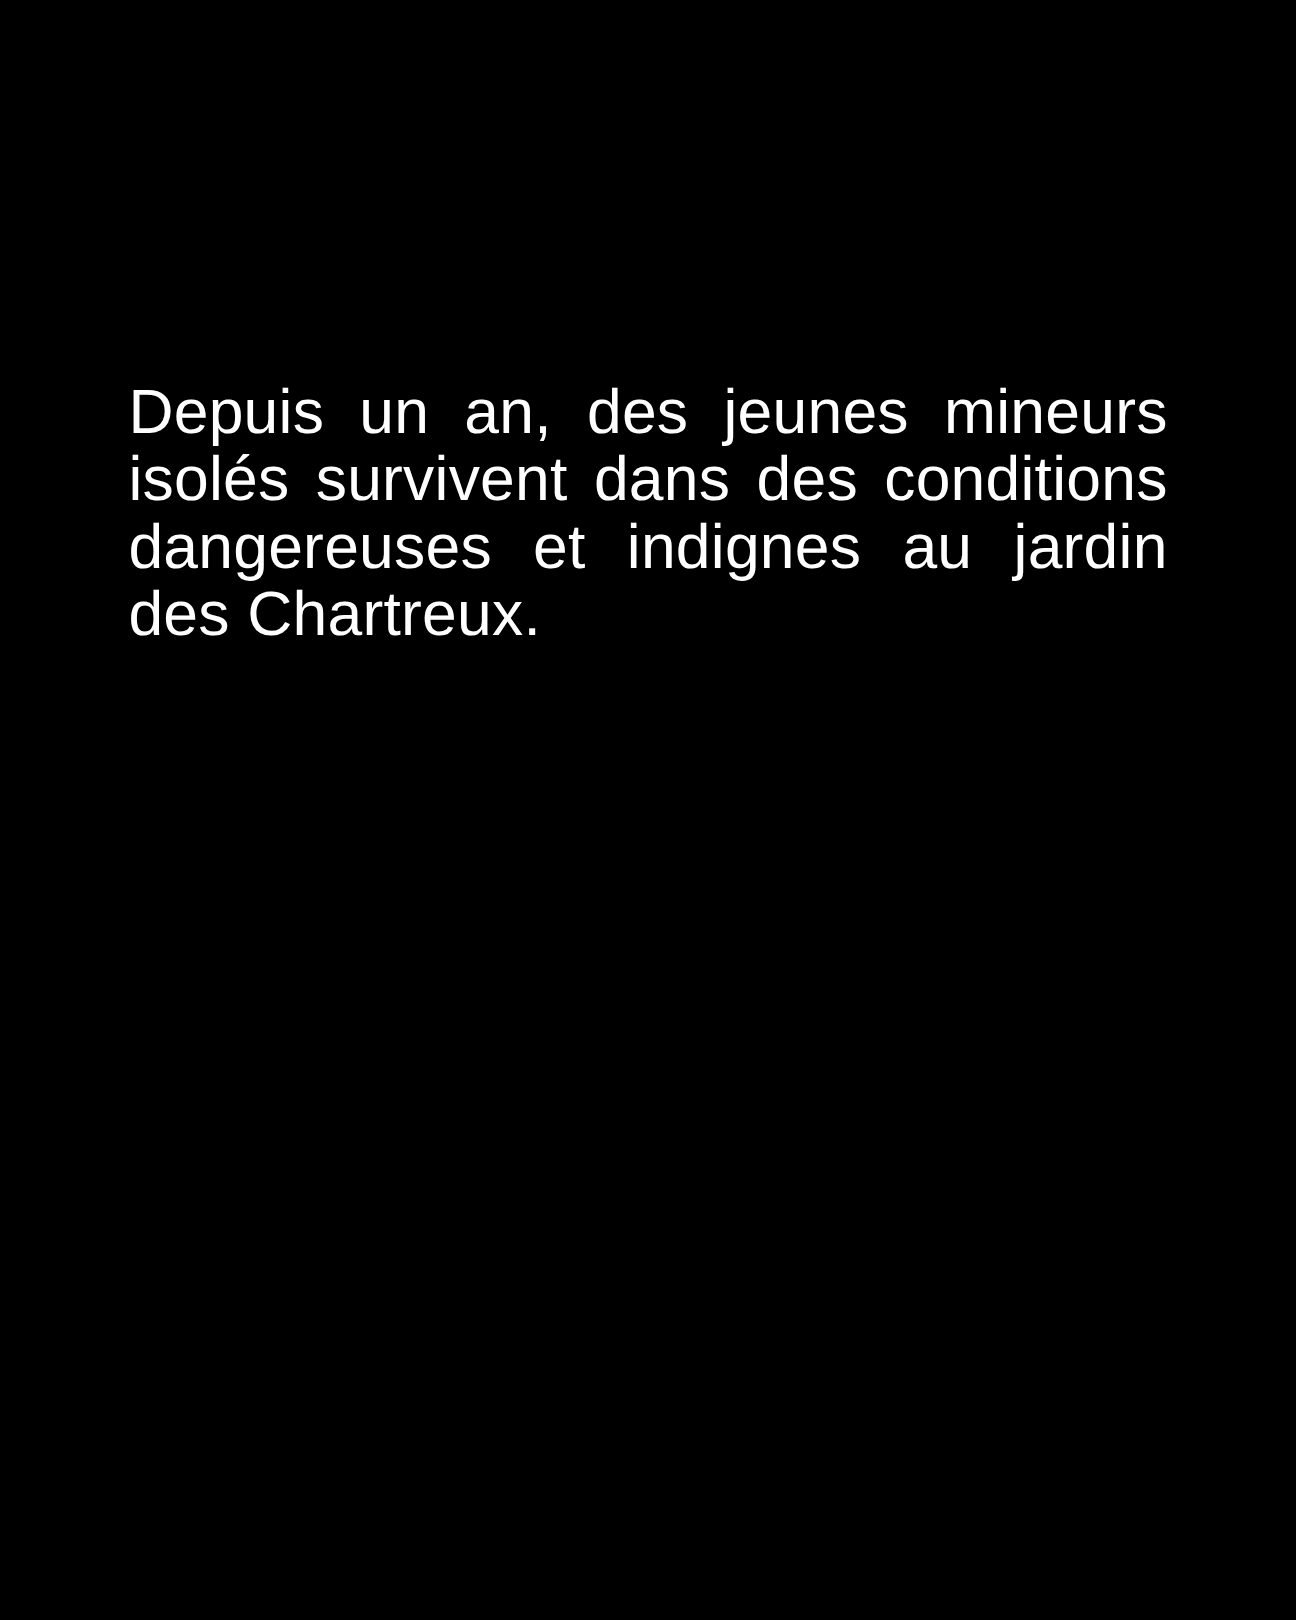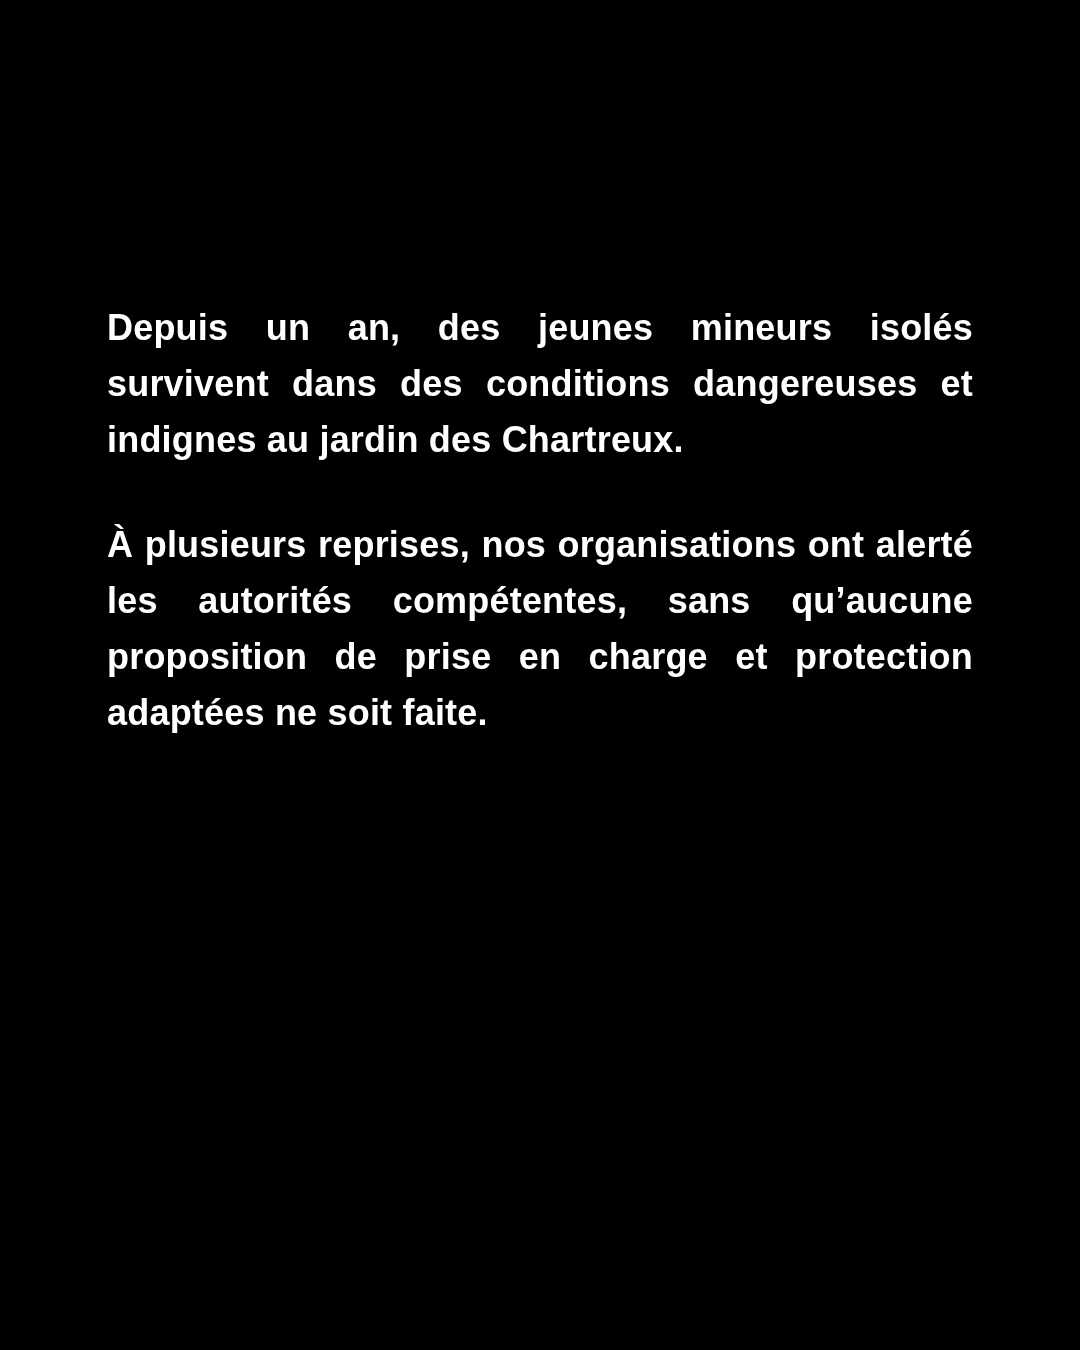--- a/index.html
+++ b/index.html
@@ -21,34 +21,33 @@
     box-sizing: border-box;
   }
   .text-block {
     position: absolute;
     left: 107px;
     top: 300px;
     width: 866px;
   }
   .para {
     color: #ffffff;
-    font-weight: bold;
-    font-size: 36px;
+    font-weight: normal;
+    font-size: 52px;
     line-height: 56px;
     text-align: justify;
     text-justify: inter-word;
-    margin: 0 0 49px 0;
+    margin: 16px 0 49px 0;
     letter-spacing: 0.2px;
   }
   .para:last-child {
     margin-bottom: 0;
   }
   
 </style>
 </head>
 <body>
 
 <div class="card">
   <div class="text-block">
     <p class="para">Depuis un an, des jeunes mineurs isolés survivent dans des conditions dangereuses et indignes au jardin des Chartreux.</p>
-    <p class="para">À plusieurs reprises, nos organisations ont alerté les autorités compétentes, sans qu’aucune proposition de prise en charge et protection adaptées ne soit faite.</p>
   </div>
 </div>
 
 </body></html>

